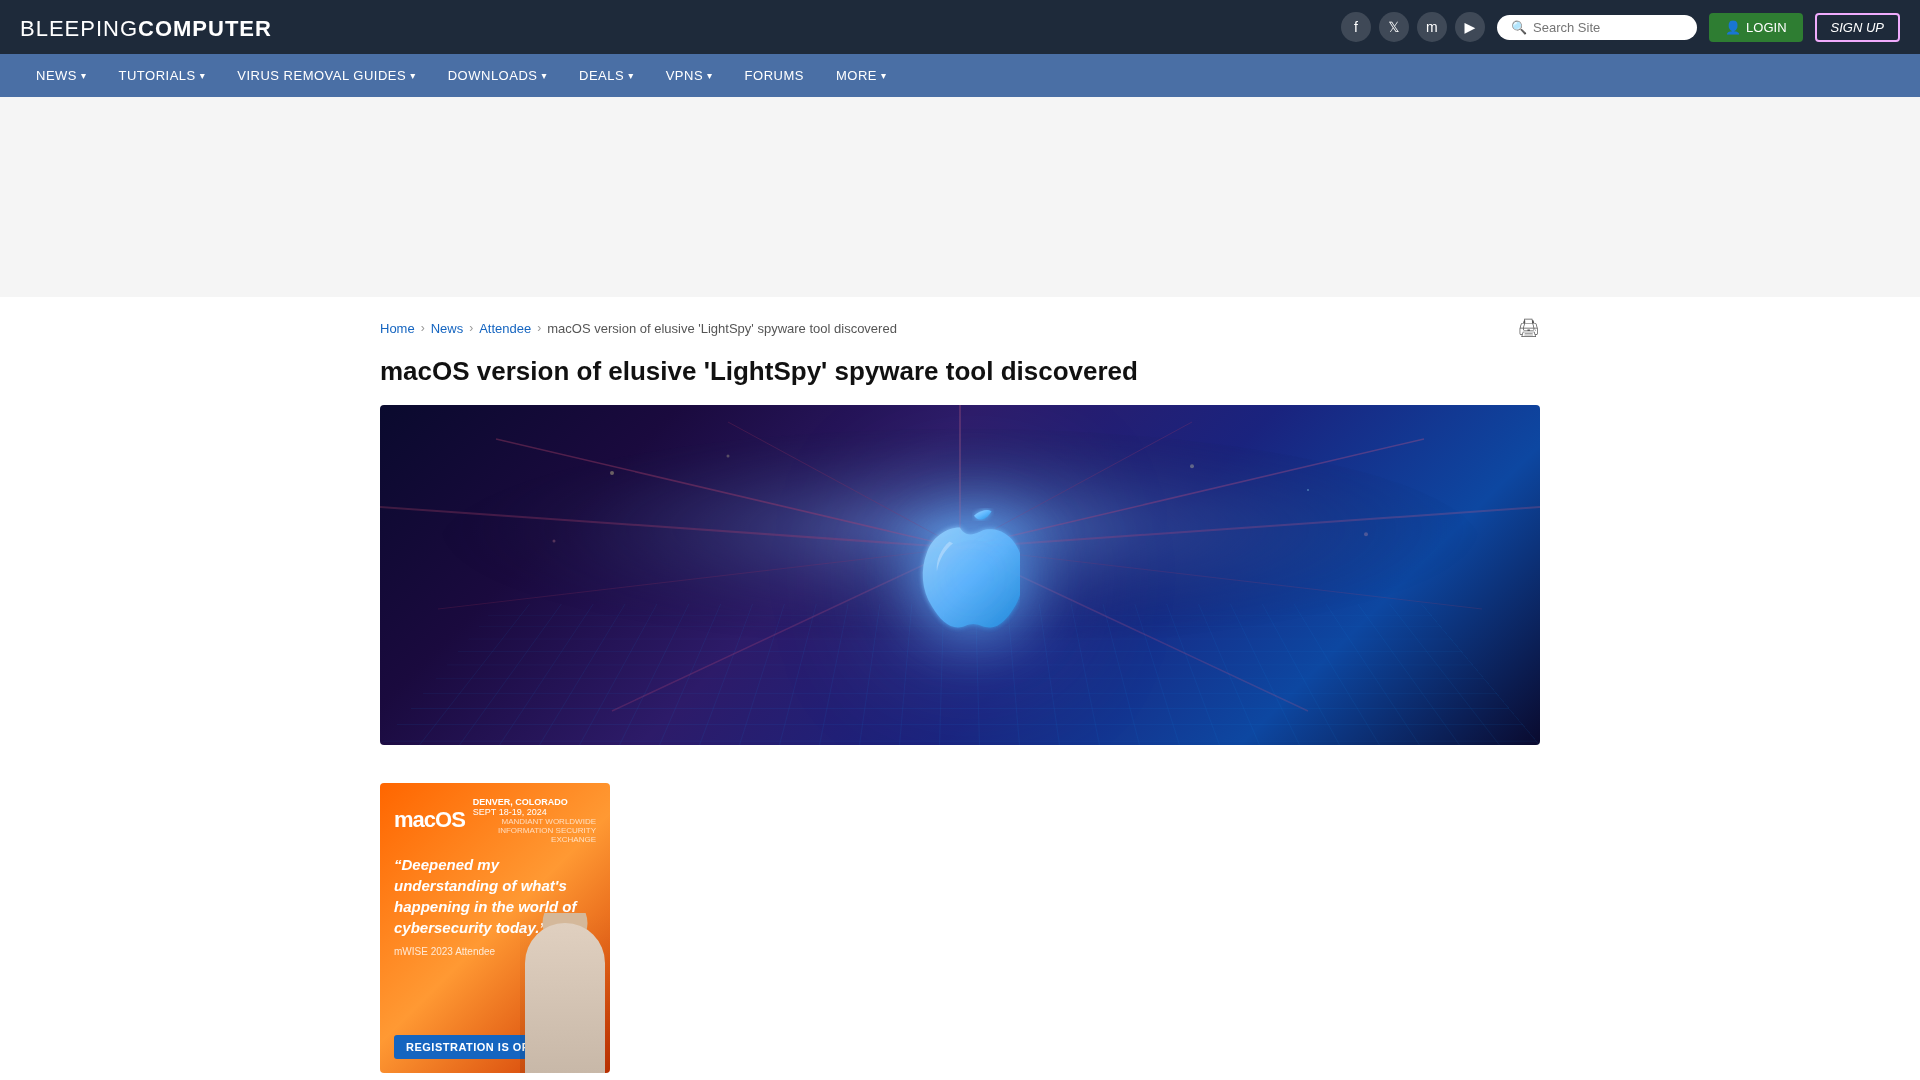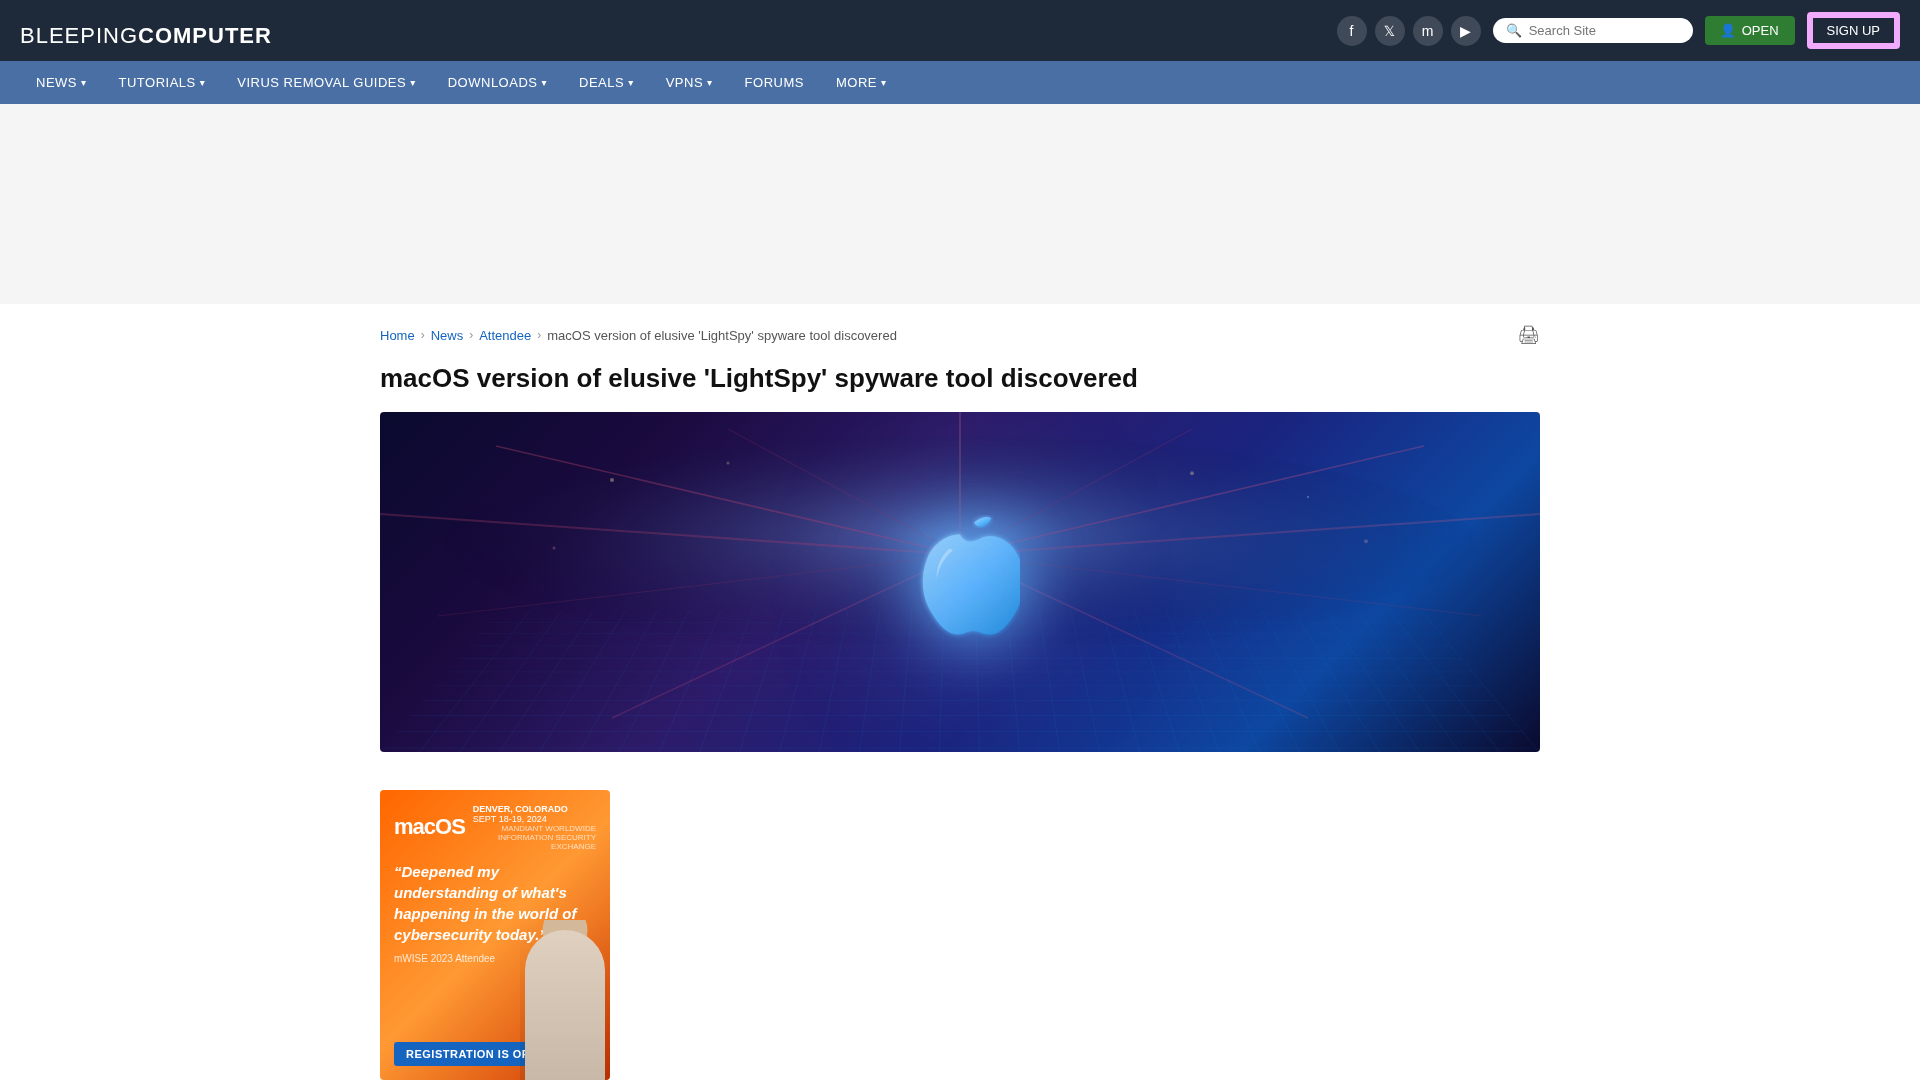--- a/index.html
+++ b/index.html
@@ -68,25 +68,26 @@
       padding: 7px 16px;
       font-size: 13px;
       cursor: pointer;
       display: flex;
       align-items: center;
       gap: 5px;
     }
     .btn-signup {
       background: transparent;
       color: #fff;
-      border: 6px solid #f0abfc;
+      border: 2px solid #f0abfc;
       border-radius: 4px;
       padding: 5px 14px;
       font-size: 13px;
       cursor: pointer;
+      font-style: italic;
     }
 
     
     .nav-bar {
       background: #4a6fa5;
       display: flex;
       align-items: center;
       padding: 0 20px;
     }
     .nav-item {
@@ -336,21 +337,21 @@
       <div class="social-icon">𝕏</div>
       <div class="social-icon">m</div>
       <div class="social-icon">▶</div>
     </div>
     <div class="search-bar">
       <span class="search-icon">🔍</span>
       <input type="text" placeholder="Search Site" style="">
     </div>
     <button class="btn-login">
       <span>👤</span>
-      <span>OPEN</span>
+      <span>LOGIN</span>
     </button>
     <button class="btn-signup">SIGN UP</button>
   </div>
 </header>
 
 <nav class="nav-bar">
   <div class="nav-item">
     <span>NEWS</span>
     <span class="caret">▾</span>
   </div>

